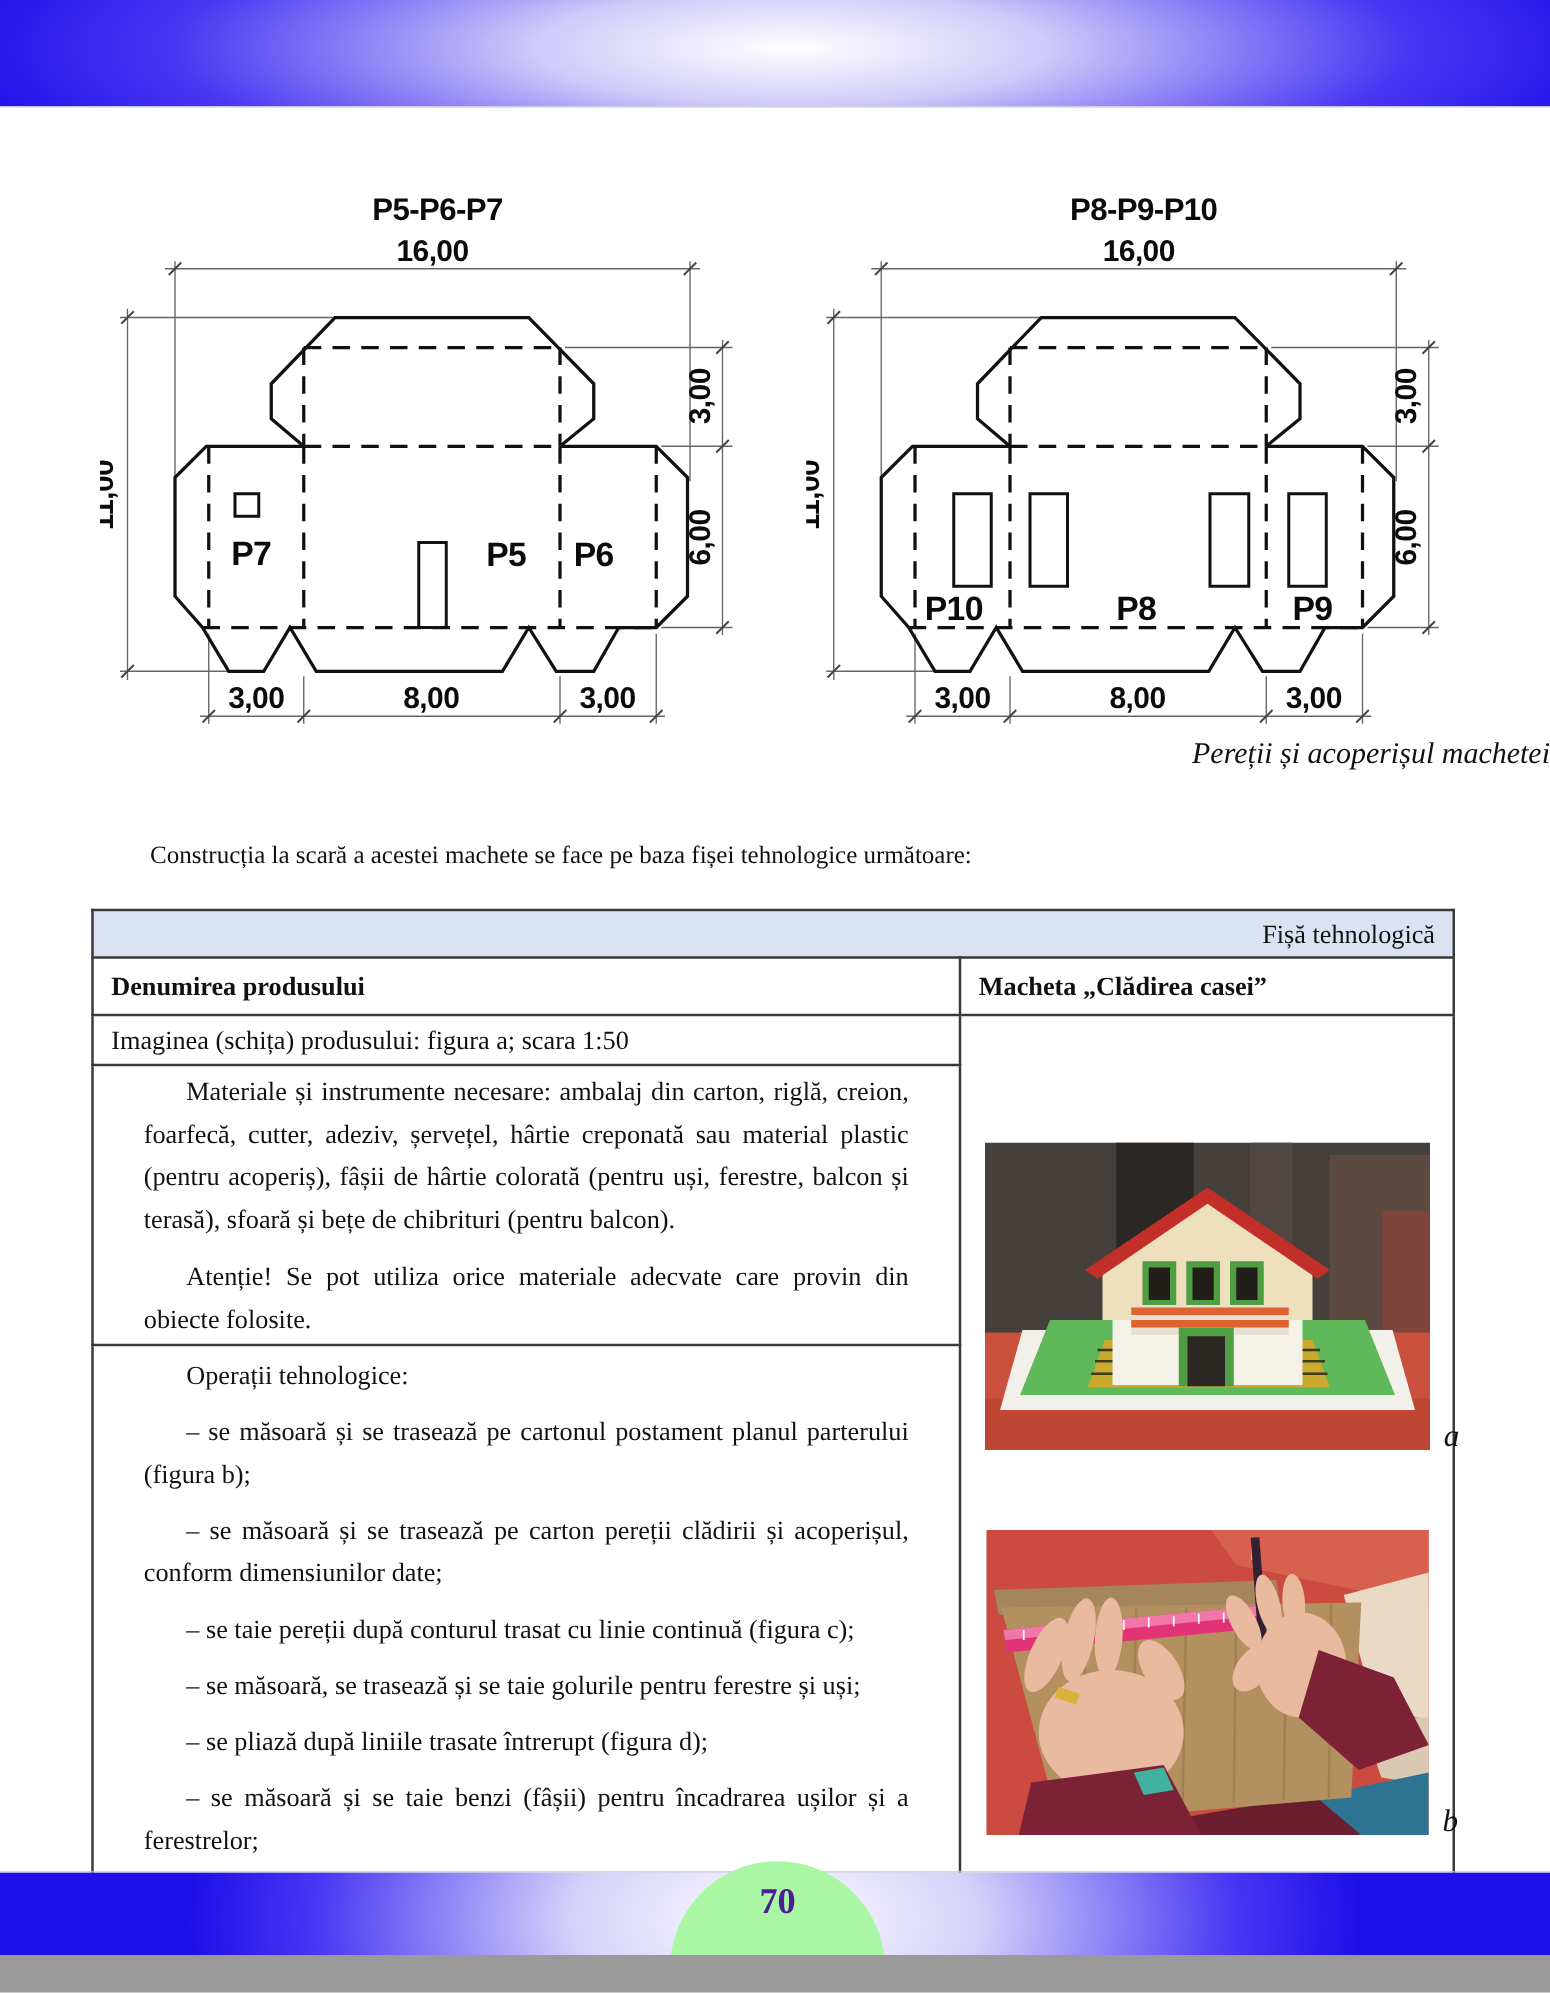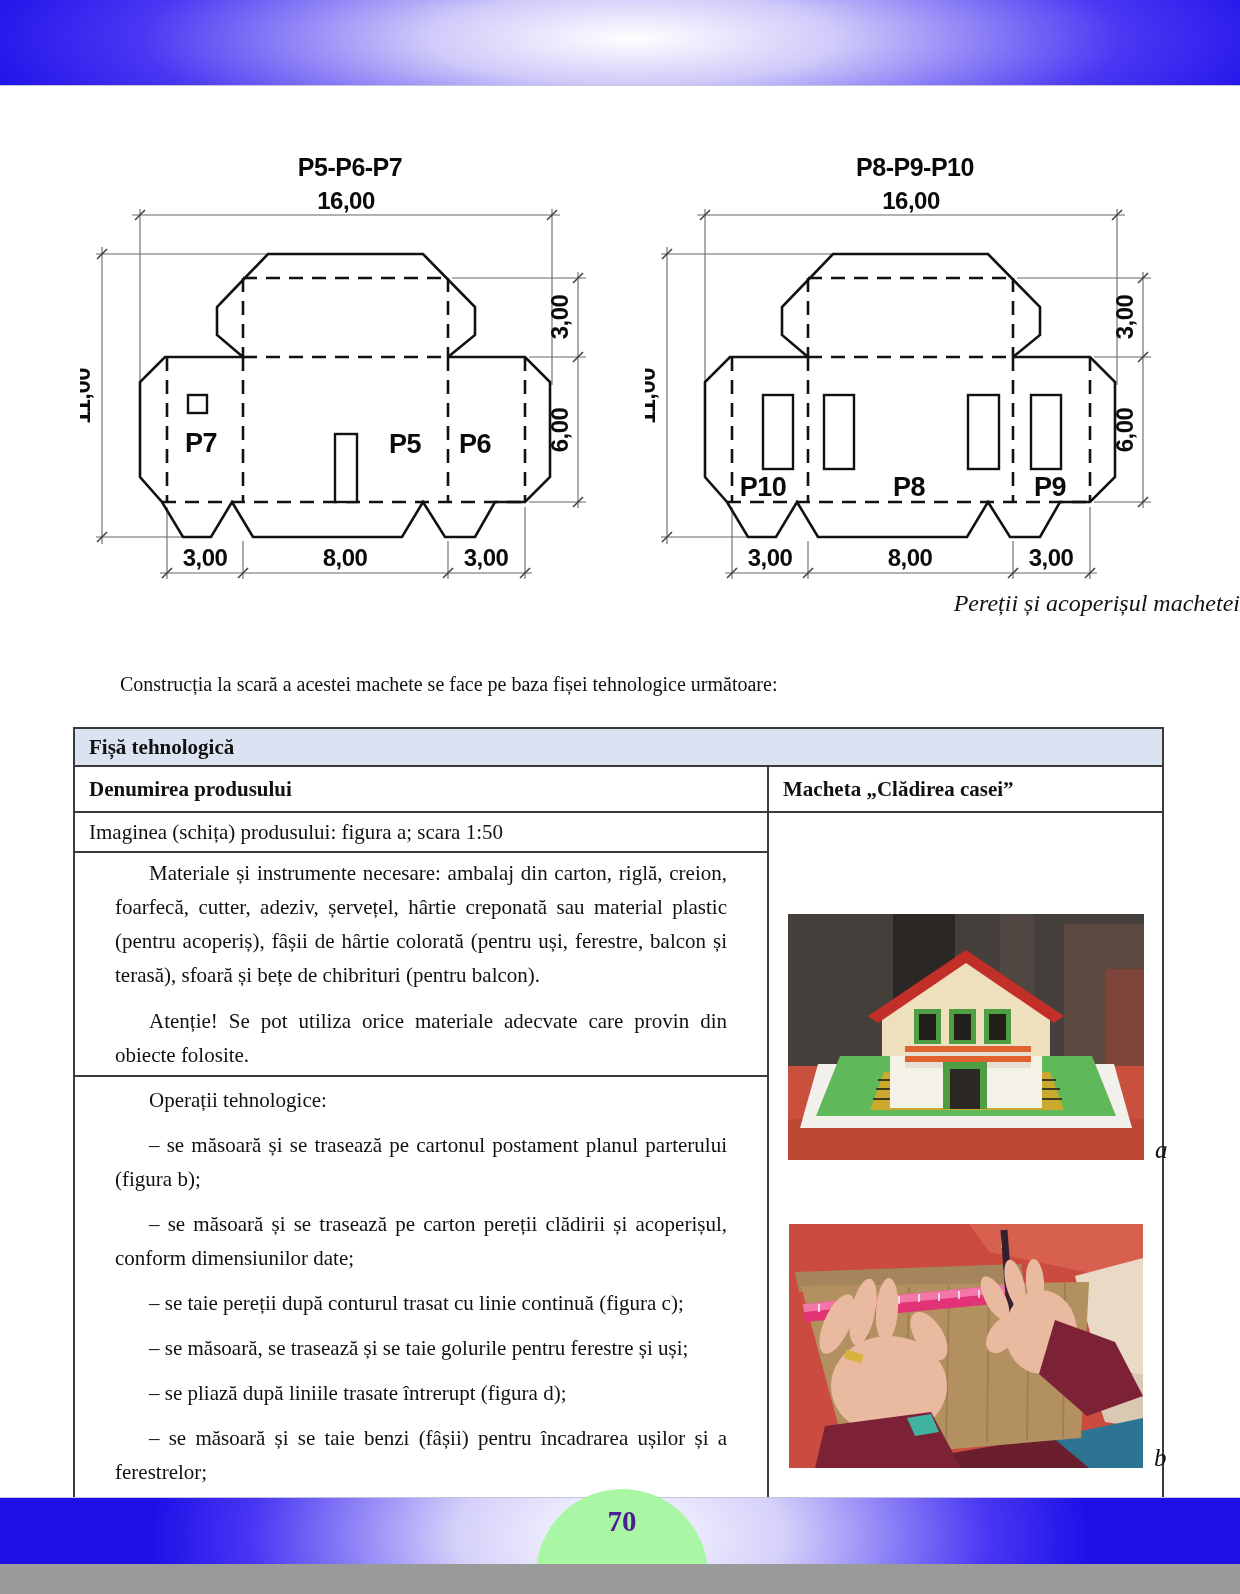--- a/index.html
+++ b/index.html
@@ -30,21 +30,21 @@
   text.wlabel{font:bold 27px "Liberation Sans",sans-serif;letter-spacing:-0.5px;fill:#0b0b0b;text-anchor:middle;}
 
   .caption{position:absolute;left:0;top:590px;width:1240px;text-align:right;
            font:italic 24px "Liberation Serif",serif;}
   .intro{position:absolute;left:73px;top:641px;width:1092px;font-size:20px;text-indent:47px;margin-top:32px;}
 
   
   table.tech{position:absolute;left:73px;top:727px;width:1089px;height:748px;
              border-collapse:collapse;table-layout:fixed;}
   table.tech td{border:2px solid #3a3a3a;font-size:21px;vertical-align:middle;padding:0 14px;}
-  td.thead{height:36px;background:#dbe2f1;text-align:left;font-weight:bold;font-size:21px;}
+  td.thead{height:36px;background:#dbe2f1;text-align:right;font-weight:normal;font-size:21px;}
   .col-l{width:694px;}
   .col-r{width:395px;}
   td.namerow{height:44px;font-weight:bold;padding-left:40px;}
   td.namerow2{height:44px;font-weight:bold;}
   td.imgrow{height:38px;padding-left:40px;}
   td.matrow{height:222px;vertical-align:middle;}
   td.oprow{vertical-align:top;padding-top:12px;}
   .jpar{margin:0;text-align:justify;text-indent:34px;line-height:34px;padding:0 26px;}
   .jpar + .jpar{margin-top:12px;}
   .ophead{margin:6px 0 0 0;padding:0 26px;text-indent:34px;font-weight:normal;line-height:34px;}

